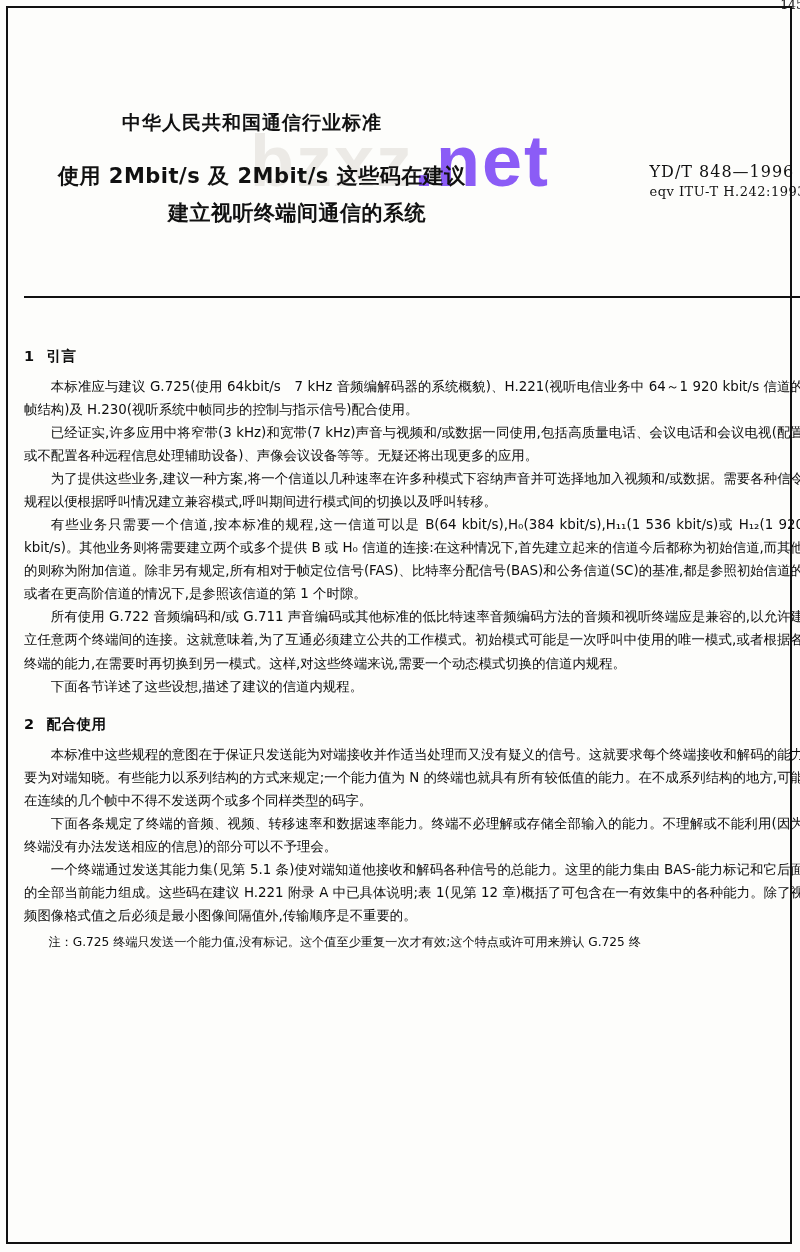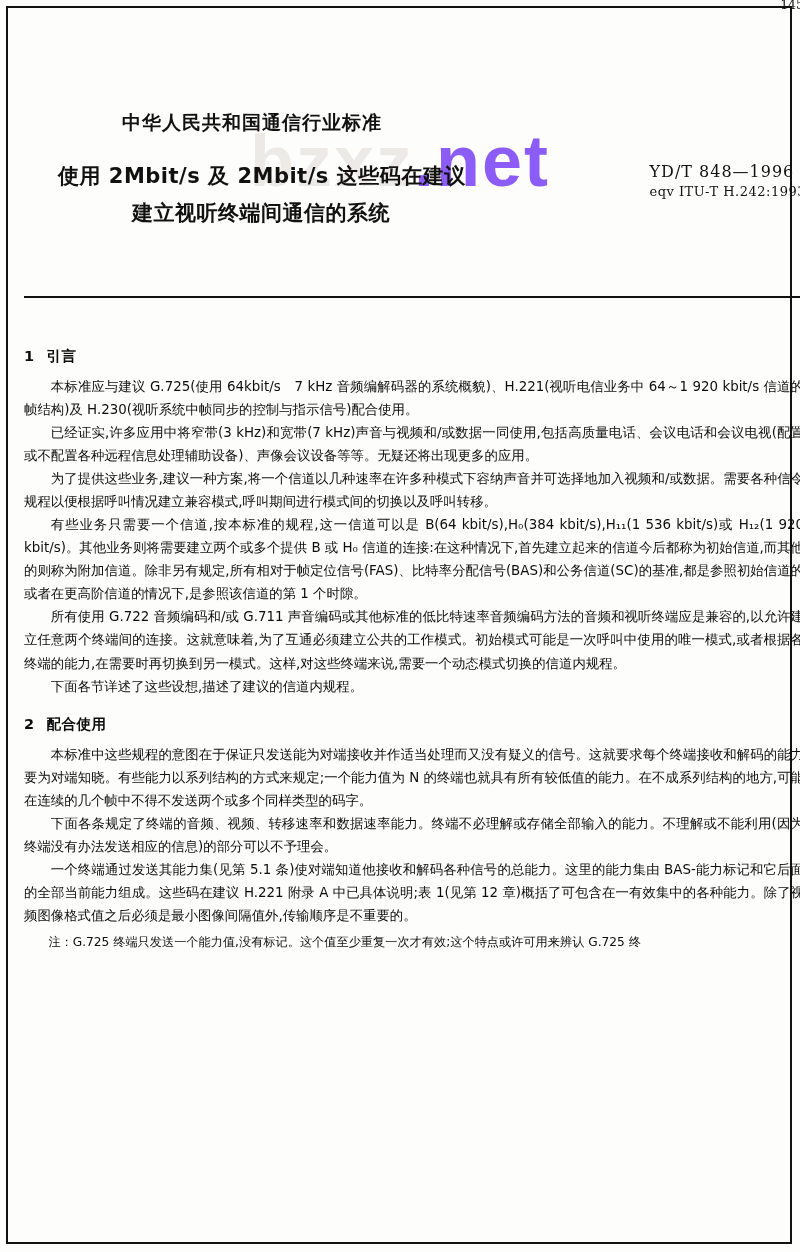--- a/index.html
+++ b/index.html
@@ -77,21 +77,21 @@
   .doc-title {
     font-family: "DejaVu Sans", sans-serif;
     font-size: 21px;
     font-weight: bold;
     color: #111;
     line-height: 1.75;
     margin-left: 44px;
     width: 470px;
     letter-spacing: 0.5px;
   }
-  .doc-title .l2 { margin-left: 74px; display: block; font-family: Liberation Serif, serif; }
+  .doc-title .l2 { margin-left: 110px; display: block; font-family: Liberation Serif, serif; }
   .std-nums {
     position: absolute;
     right: 8px;
     top: 4px;
     text-align: left;
     font-family: "DejaVu Serif", serif;
     color: #111;
   }
   .std-no {
     font-size: 16px;

